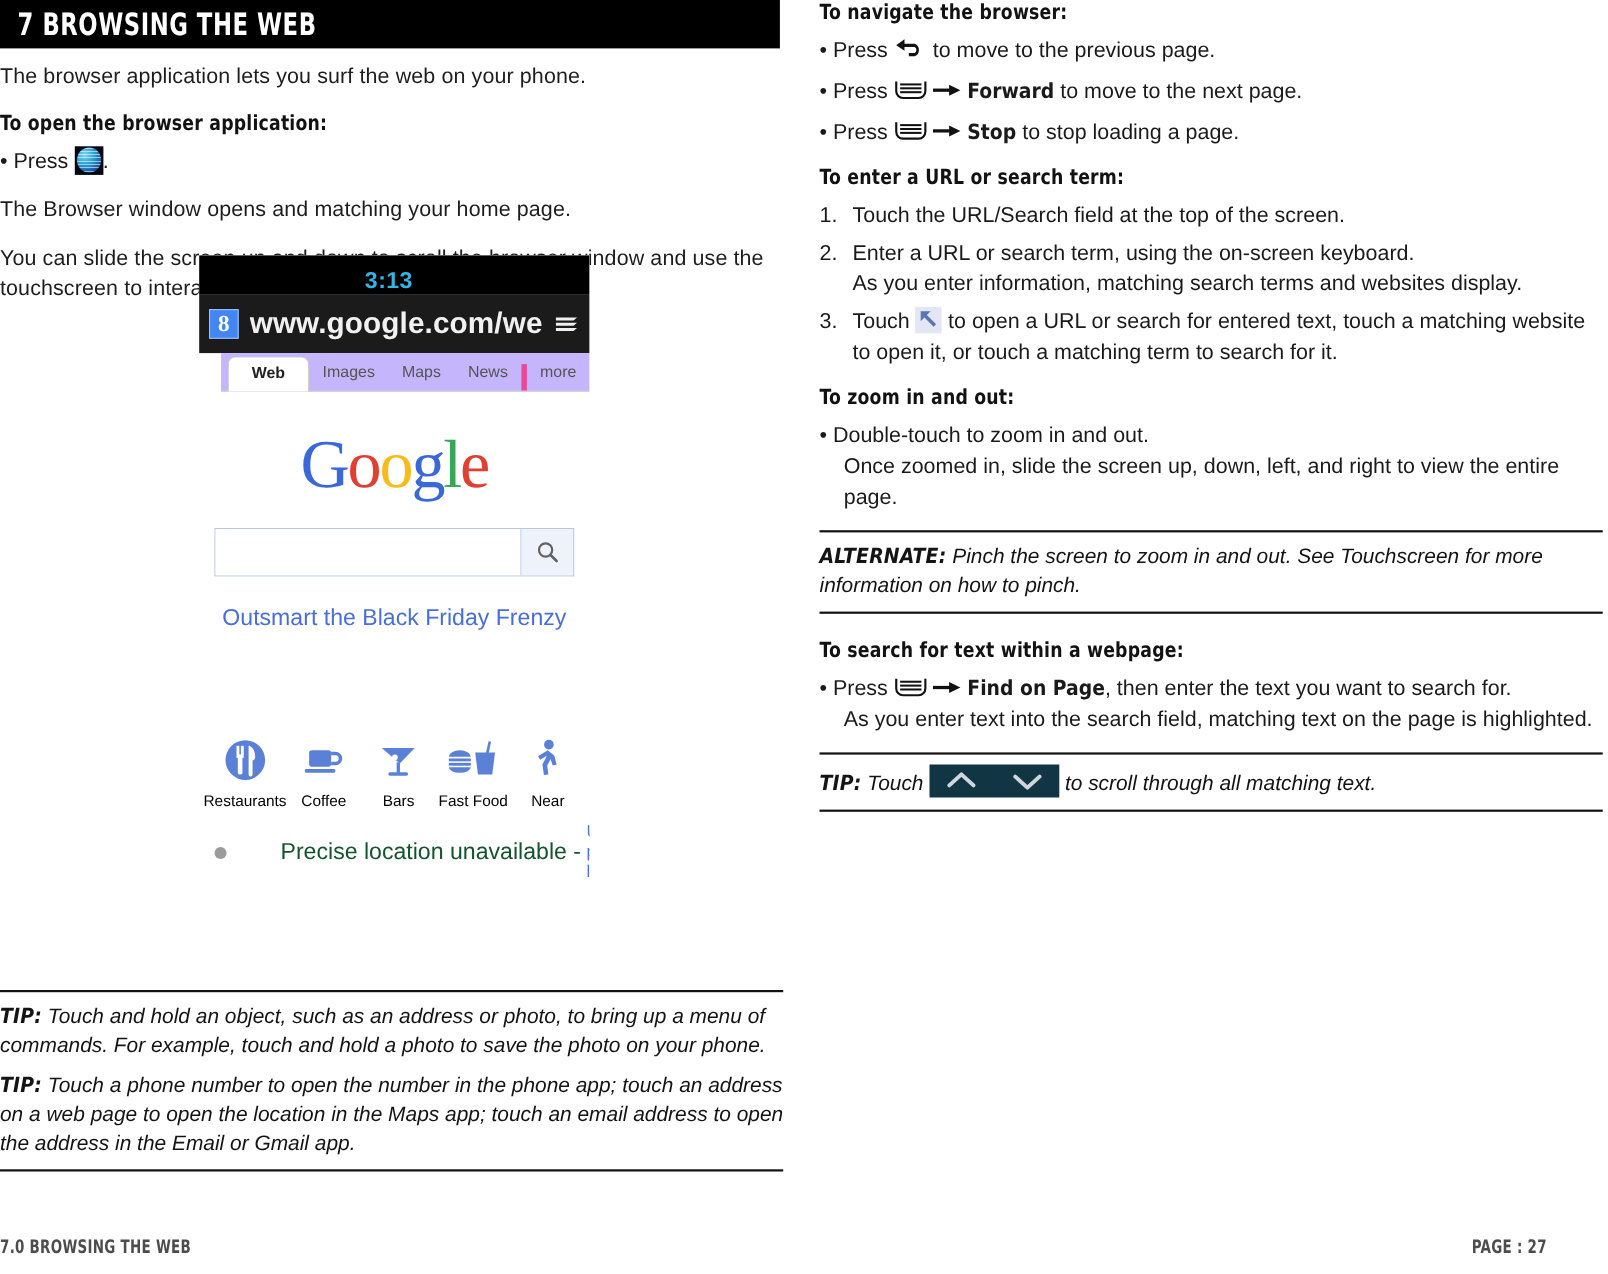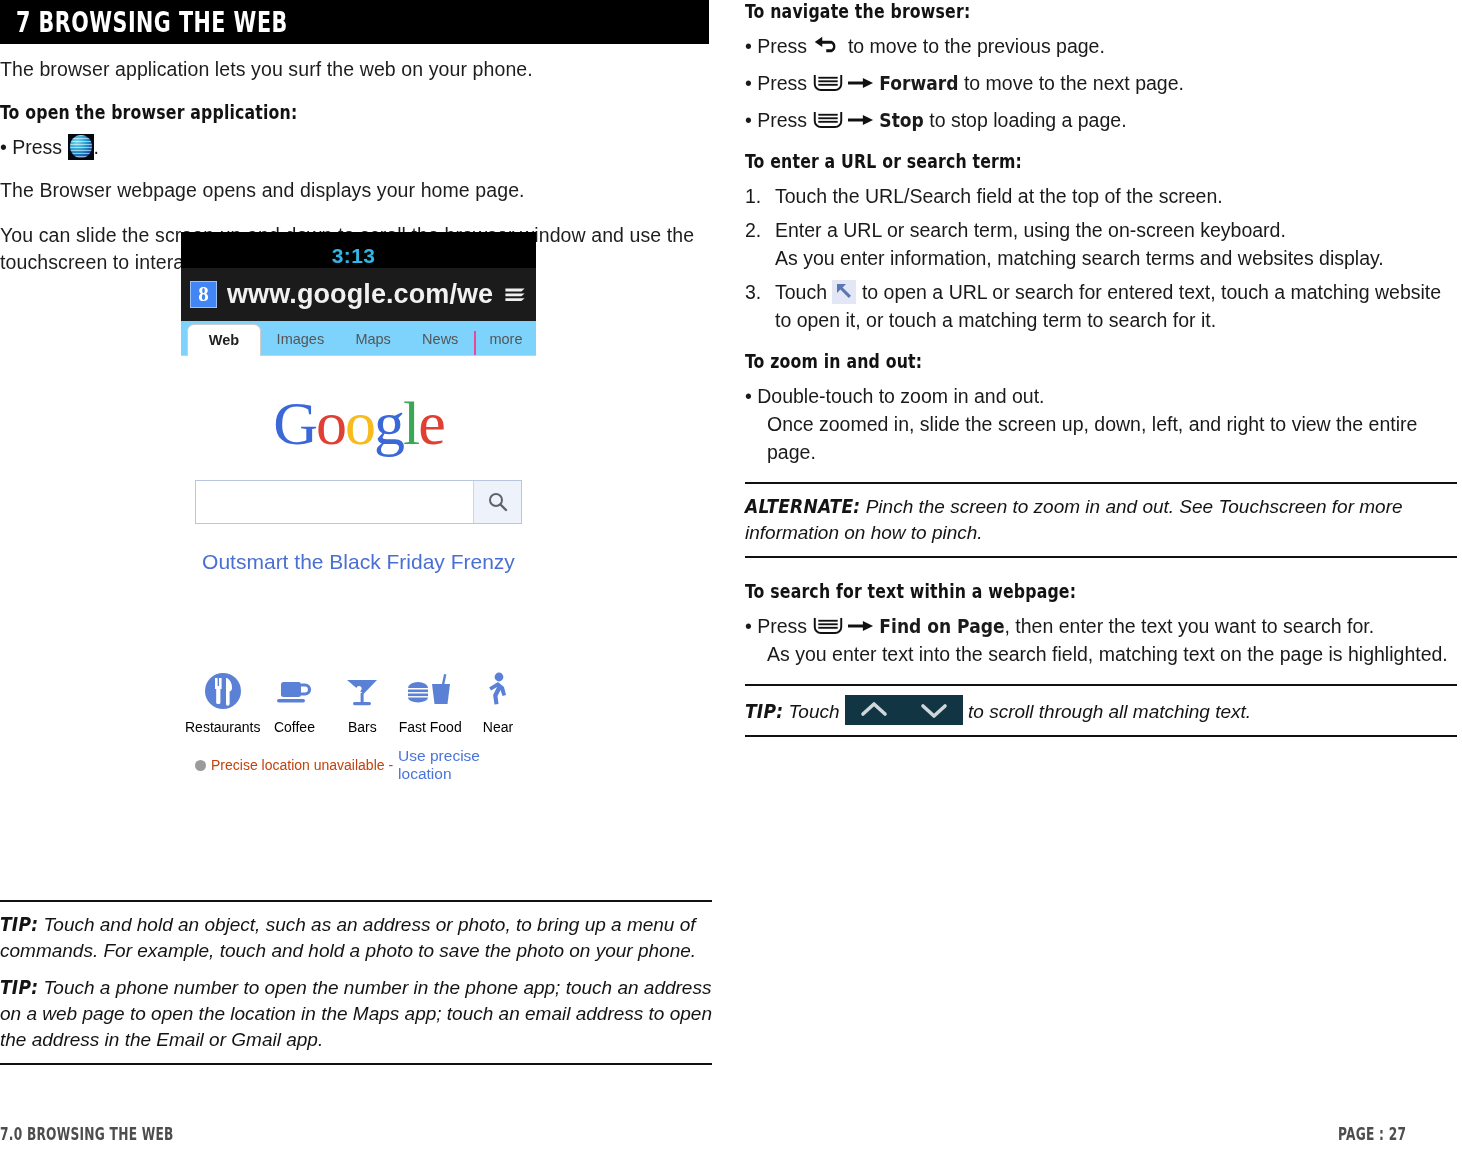--- a/index.html
+++ b/index.html
@@ -116,48 +116,49 @@
     width:27px; height:27px; background:#4285f4; color:#fff;
     font-family:"Liberation Serif", serif; font-size:21px; font-weight:bold;
     display:flex; align-items:center; justify-content:center; flex:0 0 auto;
     border:1px solid #9dc0f7;
   }
   .urltext{
     color:#f1f1f1; font-size:27px; font-weight:bold; letter-spacing:.1px;
     white-space:nowrap; overflow:hidden; flex:1 1 auto;
   }
   .shot .tabstrip{
-    height:35px; background:#7dd3fc; display:flex; align-items:flex-end;
+    height:35px; background:#c4b5fd; display:flex; align-items:flex-end;
     border-bottom:1px solid #cfcfcf;
+    margin-left:20px;
   }
   .shot .tab{
     font-size:14.5px; color:#555; padding:0 0 8px 0; text-align:center; flex:1 1 auto;
   }
   .shot .tab.sel{
     background:#fff; color:#222; font-weight:bold;
     border-left:1px solid #cdcdcd; border-right:1px solid #cdcdcd;
     border-top:1px solid #cdcdcd; border-radius:7px 7px 0 0;
     padding-top:7px; margin-left:6px; flex:0 0 74px;
     position:relative; top:1px;
   }
-  .shot .tab.more{ flex:0 0 62px; border-left:2px solid #ec4899; }
+  .shot .tab.more{ flex:0 0 62px; border-left:5px solid #ec4899; }
   .glogo{ text-align:center; margin-top:36px; font-family:"Liberation Serif", serif;
           font-size:62px; letter-spacing:-2px; font-weight:normal; line-height:1; }
   .searchrow{ margin:26px 14px 0 14px; display:flex; height:44px;
               border:1px solid #b9c6e0; background:#fff; }
   .searchrow .fld{ flex:1 1 auto; background:#fff; }
   .searchrow .btn{ flex:0 0 48px; background:#eef2fa; border-left:1px solid #ccd6ea;
                    display:flex; align-items:center; justify-content:center; }
   .promo{ text-align:center; color:#4a6fd4; font-size:21px; margin-top:26px; }
   .quick{ display:flex; margin-top:96px; padding:0 4px; align-items:flex-end; }
   .quick .qi{ flex:1 1 0; text-align:center; }
   .quick .qi .lab{ font-size:14px; color:#000000; margin-top:3px; white-space:nowrap; }
   .locrow{ display:flex; align-items:center; gap:5px; margin-top:12px; padding-left:14px; }
   .locdot{ width:11px; height:11px; border-radius:50%; background:#9b9b9b; flex:0 0 auto; }
-  .loctext{ font-size:14px; color:#c2410c; white-space:nowrap; }
+  .loctext{ font-size:21px; color:#14532d; white-space:nowrap;margin-left:44px; }
   .loclink{ font-size:15.5px; color:#4a74d8; }
 
   
   .footer{ position:absolute; left:0; bottom:14px; width:1406px; height:24px; }
   .foot-l, .foot-r{
     position:absolute; bottom:0;
     font-family:"DejaVu Sans Condensed","Liberation Sans Narrow","Liberation Sans",sans-serif;
     font-weight:bold; font-size:17px; color:#4d4d4d; letter-spacing:.3px;
     transform:scaleX(.8);
   }
@@ -179,21 +180,21 @@
 
     <h3 class="sub">To open the browser application:</h3>
 
     <ul class="bl">
       <li>
         <span>• Press</span>
         <span class="ico-globe"></span><span>.</span>
       </li>
     </ul>
 
-    <p class="body">The Browser webpage opens and displays your home page.</p>
+    <p class="body">The Browser window opens and matching your home page.</p>
     <p class="body">You can slide the screen up and down to scroll the browser window and use the touchscreen to interact with the web page.</p>
 
     <div style="height:600px"></div>
 
     <div class="note">
       <p><span class="lbl">TIP:</span><span> Touch and hold an object, such as an address or photo, to bring up a menu of commands. For example, touch and hold a photo to save the photo on your phone.</span></p>
       <p><span class="lbl">TIP:</span><span> Touch a phone number to open the number in the phone app; touch an address on a web page to open the location in the Maps app; touch an email address to open the address in the Email or Gmail app.</span></p>
     </div>
   </div>
 

